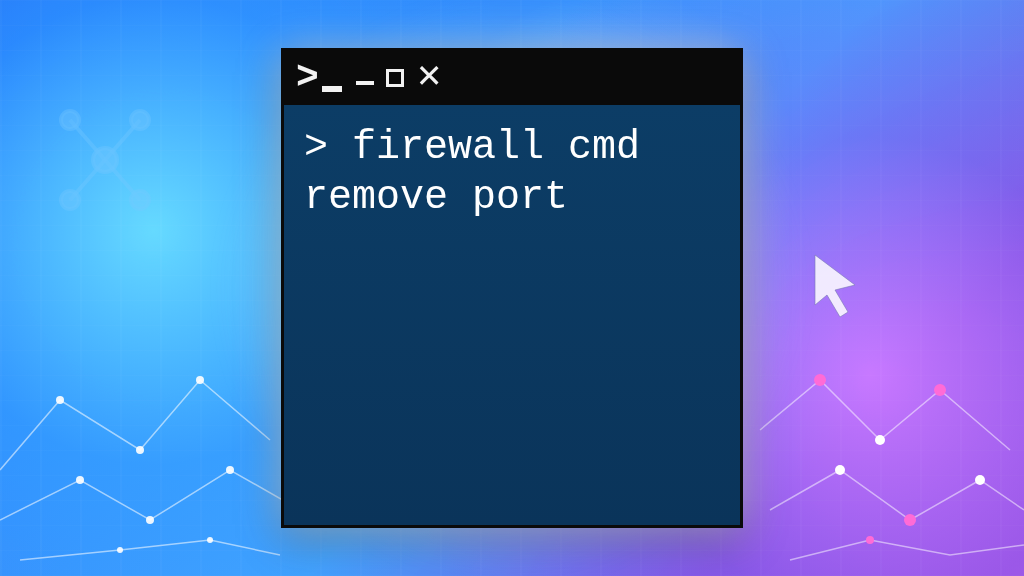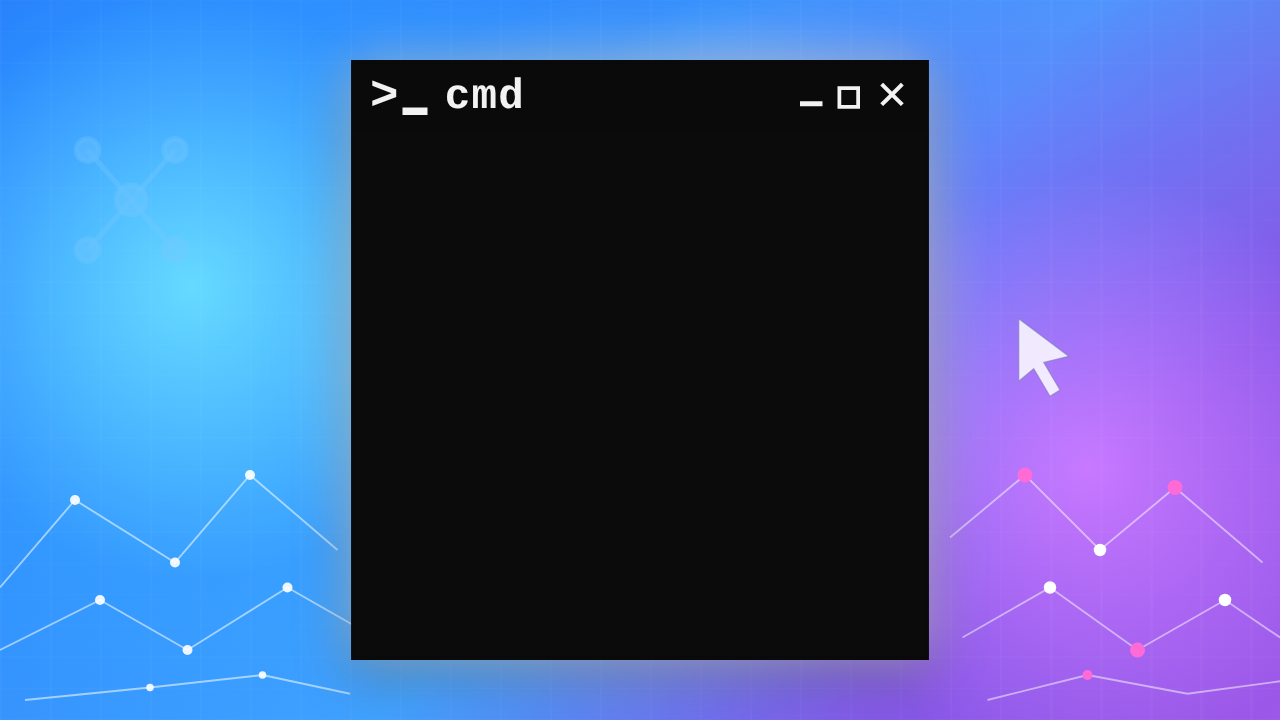--- a/index.html
+++ b/index.html
@@ -210,20 +210,22 @@
 </svg>
 
 <div class="glow-panel"></div>
 
 <div class="terminal">
   <div class="titlebar">
     <span class="prompt-icon">
       <span class="gt">&gt;</span>
         <span class="underscore"></span>
     </span>
-    <span class="title-text">cmd</span>
     <span class="window-controls">
       <span class="ctrl minimize"></span>
       <span class="ctrl maximize"></span>
       <span class="ctrl close-x">✕</span>
     </span>
   </div>
+  <div class="terminal-body">
+    <span class="cmd-prompt">&gt; </span><span class="cmd-text">firewall cmd remove port</span>
+  </div>
 </div>
 
 </body></html>

